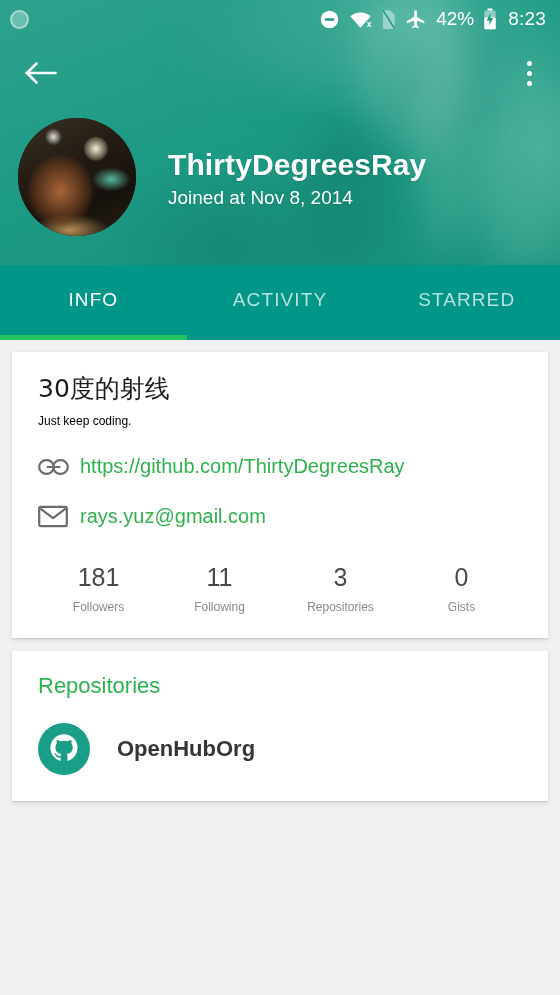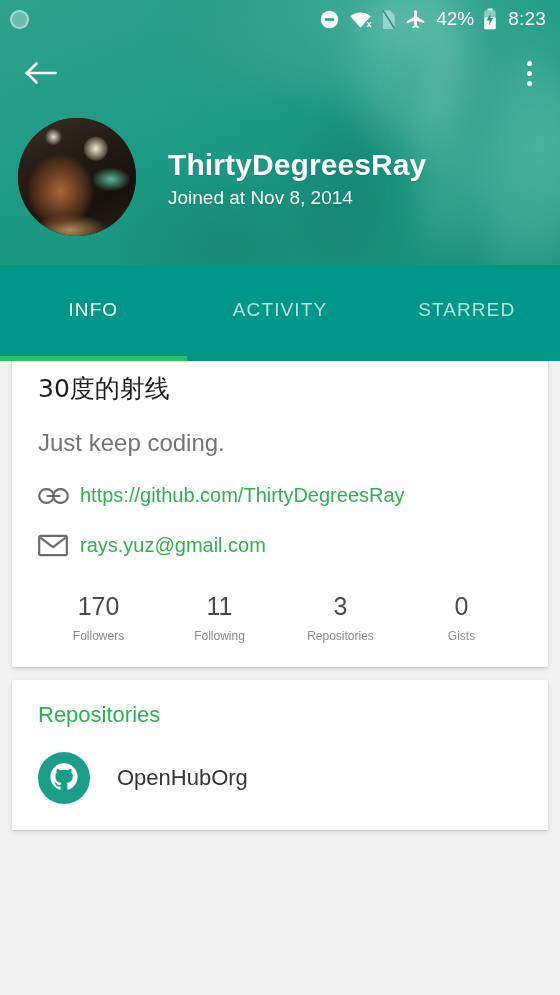--- a/index.html
+++ b/index.html
@@ -151,21 +151,21 @@
     font-weight: 400;
     line-height: 1.42;
     margin-top: 4px;
     text-shadow: 0 1px 2px rgba(0,0,0,0.10);
   }
 
   
   .tabs {
     position: absolute;
     top: 265px; left: 0; right: 0;
-    height: 96px;
+    height: 75px;
     background: #009688;
     display: flex;
     z-index: 5;
   }
   .tab {
     flex: 1 1 0;
     display: flex;
     align-items: center;
     justify-content: center;
     color: rgba(255,255,255,0.72);
@@ -200,23 +200,23 @@
   .card + .card { margin-top: 13px; }
 
   .info-card { padding: 22px 26px 14px 26px; }
   .cn-name {
     font-size: 25px;
     color: #1d1d1d;
     line-height: 1.2;
     font-family: "DejaVu Sans", "Liberation Sans", sans-serif;
   }
   .bio {
-    margin-top: 24px;
-    font-size: 24px;
-    color: #737373;
+    margin-top: 10px;
+    font-size: 12px;
+    color: #000000;
     line-height: 1.25;
   }
 
   .link-row {
     display: flex;
     align-items: center;
     margin-top: 25px;
     cursor: pointer;
   }
   .link-icon {
@@ -274,20 +274,21 @@
     display: flex;
     align-items: center;
     justify-content: center;
     flex: 0 0 auto;
     line-height: 0;
   }
   .org-name {
     margin-left: 27px;
     font-size: 22px;
     color: #353535;
+    font-weight: bold;
   }
 </style>
 </head>
 <body>
 
 <div class="phone">
 
   <div class="header">
     <div class="header-blotch bl1"></div>
     <div class="header-blotch bl2"></div>
@@ -391,21 +392,21 @@
           <svg width="30" height="23" viewBox="0 0 30 23">
             <rect x="1.2" y="1.8" width="27.6" height="19.4" rx="1.4" stroke="#6b6b6b" stroke-width="2.2" fill="none"></rect>
             <path d="M2.4 3.6L15 13.2 27.6 3.6" stroke="#6b6b6b" stroke-width="2.2" fill="none" stroke-linejoin="round"></path>
           </svg>
         </span>
         <span class="link-text">rays.yuz@gmail.com</span>
       </div>
 
       <div class="stats">
         <div class="stat">
-          <div class="stat-num">170</div>
+          <div class="stat-num">181</div>
           <div class="stat-label">Followers</div>
         </div>
         <div class="stat">
           <div class="stat-num">11</div>
           <div class="stat-label">Following</div>
         </div>
         <div class="stat">
           <div class="stat-num">3</div>
           <div class="stat-label">Repositories</div>
         </div>

